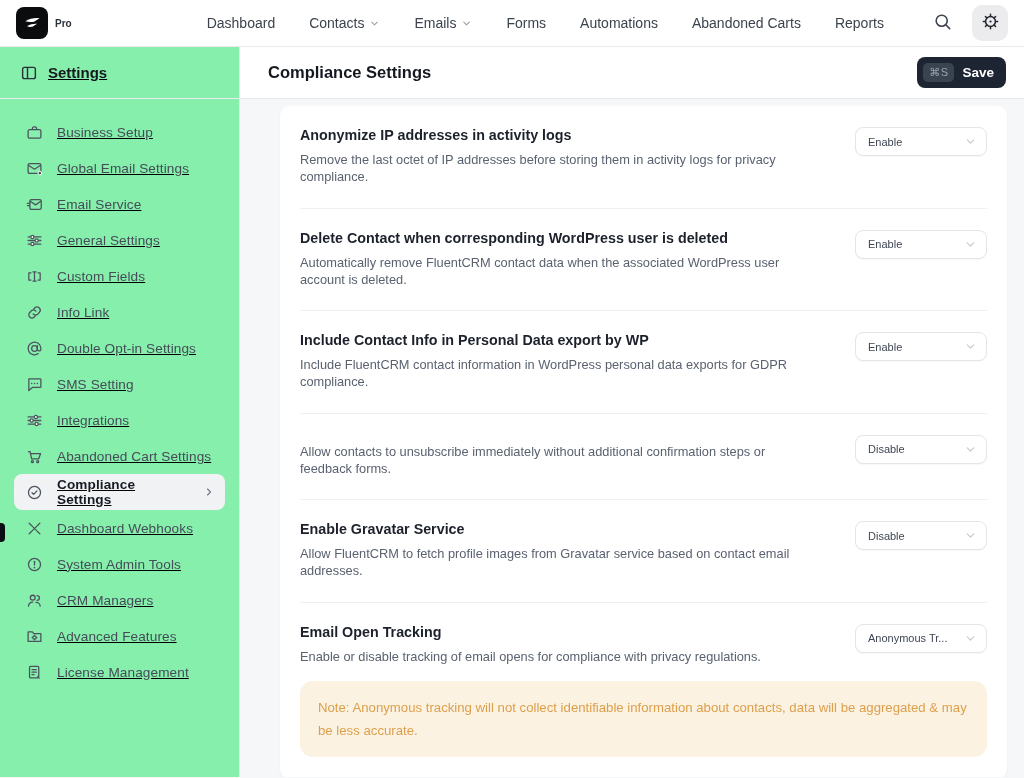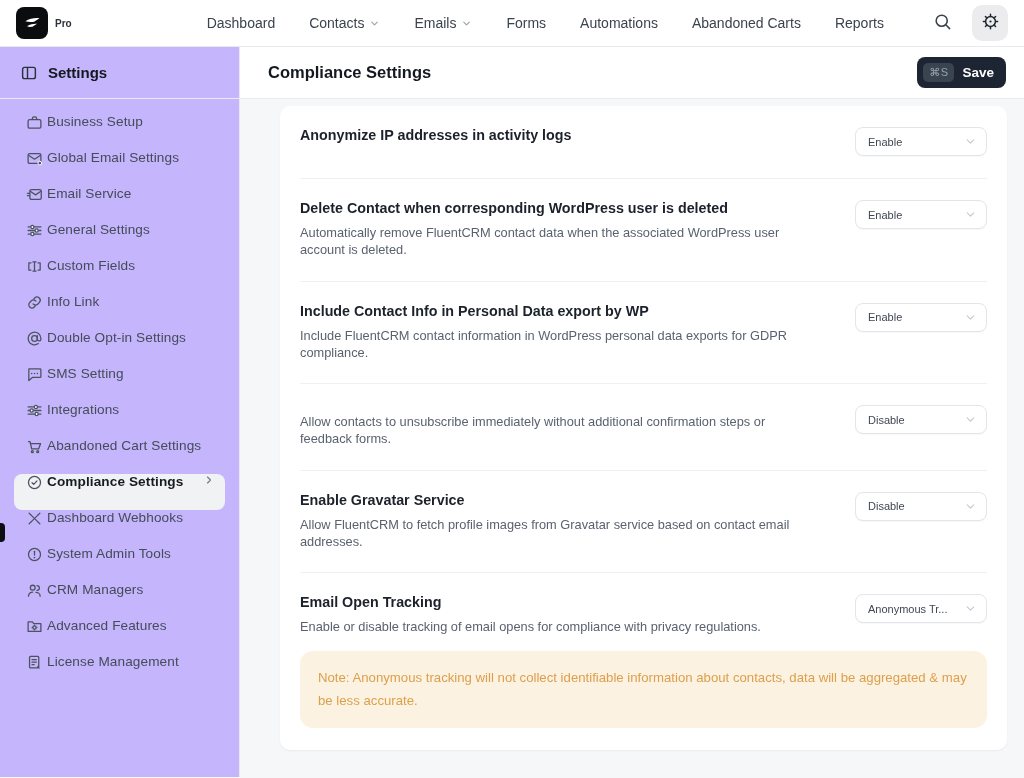--- a/index.html
+++ b/index.html
@@ -19,26 +19,26 @@
   .topnav-item .chev svg { display:block; }
   .top-actions { margin-left:auto; display:flex; align-items:center; gap:12px; }
   .icon-btn { width:36px; height:36px; display:flex; align-items:center; justify-content:center;
     border-radius:10px; cursor:pointer; color:#3c434d; }
   .icon-btn.active { background:#ececee; }
 
   
   .layout { display:flex; height:730px; }
 
   
-  .sidebar { position:relative; width:240px; background:#c4b5fd; border-right:1px solid #e7e9ec; flex:none; }
+  .sidebar { position:relative; width:240px; background:#86efac; border-right:1px solid #e7e9ec; flex:none;text-decoration:underline; }
   .sidebar-head { height:52px; display:flex; align-items:center; gap:10px; padding:0 20px;
     border-bottom:1px solid #e9ebee; }
   .sidebar-head .title { font-size:15px; font-weight:bold; color:#14181f; }
   .side-nav { padding:15px 14px 0 14px; }
-  .side-item { display:flex; align-items:flex-start; gap:4px; height:36px; padding:0 10px 0 12px;
+  .side-item { display:flex; align-items:center; gap:14px; height:36px; padding:0 10px 0 12px;
     border-radius:8px; color:#454c57; cursor:pointer; }
   .side-item .sicon { display:flex; color:#4c535e; flex:none; }
   .side-item .slabel { font-size:13.6px; letter-spacing:.1px; }
   .side-item.active { background:#f1f2f4; }
   .side-item.active .slabel { font-weight:bold; color:#171c24; }
   .side-item.active .arrow { margin-left:auto; color:#6d7682; display:flex; }
   .active-bar { position:absolute; left:0; top:476px; width:5px; height:19px;
     background:#0c0d10; border-radius:0 4px 4px 0; }
 
   
@@ -326,20 +326,21 @@
       </button>
     </div>
 
     <div class="content">
       <div class="card">
 
         <div class="srow">
           <div class="srow-top">
             <div class="srow-text">
               <div class="srow-title">Anonymize IP addresses in activity logs</div>
+              <div class="srow-desc">Remove the last octet of IP addresses before storing them in activity logs for privacy compliance.</div>
             </div>
             <div class="select">
               <span class="select-value">Enable</span>
               <span class="chev">
                 <svg width="13" height="13" viewBox="0 0 24 24" fill="none" stroke="currentColor" stroke-width="2" stroke-linecap="round" stroke-linejoin="round">
                     <polyline points="6 9 12 15 18 9"></polyline>
                   </svg>
               </span>
             </div>
           </div>

